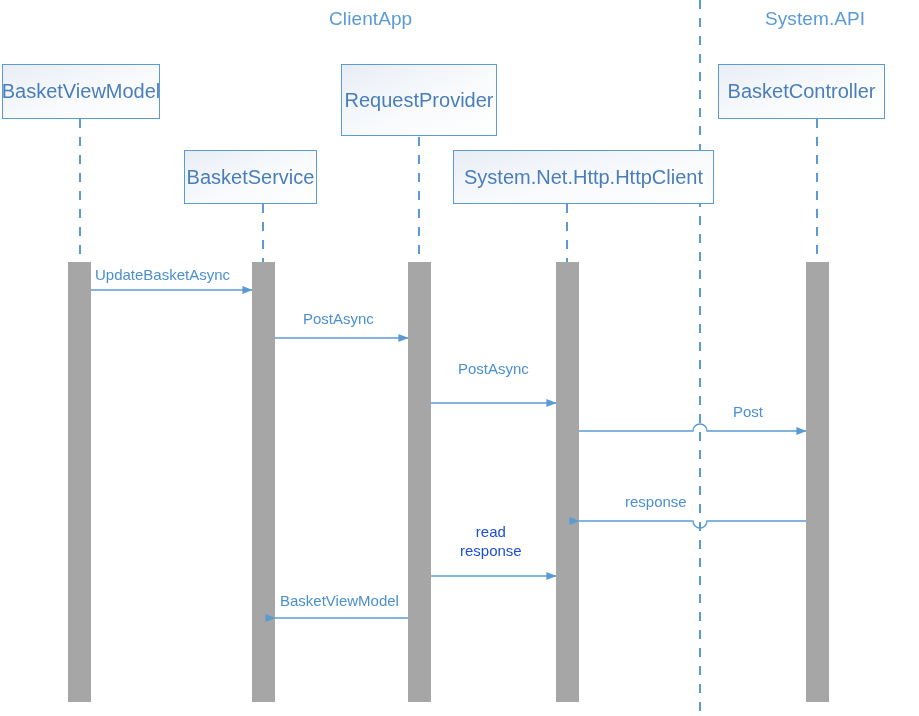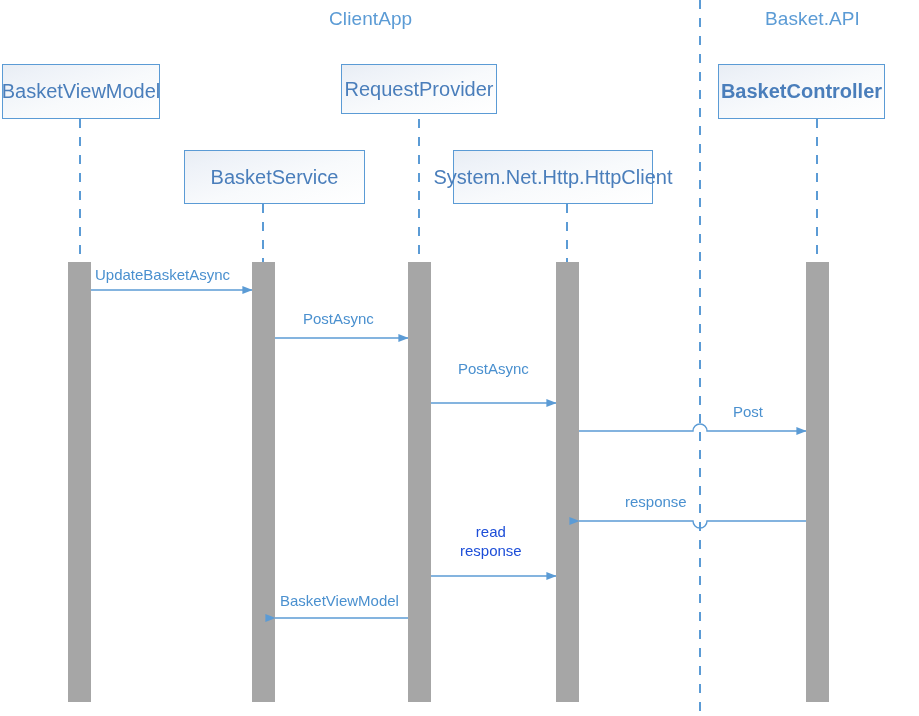--- a/index.html
+++ b/index.html
@@ -60,21 +60,21 @@
     line-height: 1.25;
   }
   .msg-label.center { text-align: center; }
 </style>
 </head>
 <body>
 
 <div id="diagram-root">
 
   <div class="group-title" id="gt0" style="left: 329px; top: 8px; color: rgb(91, 155, 213);">ClientApp</div>
-  <div class="group-title" id="gt1" style="left: 765px; top: 8px; color: rgb(91, 155, 213);">Basket.API</div>
+  <div class="group-title" id="gt1" style="left: 765px; top: 8px; color: rgb(91, 155, 213);">System.API</div>
 
   <svg class="layer" viewBox="0 0 919 716" xmlns="http://www.w3.org/2000/svg">
     <defs>
       <marker id="arrowRight" markerWidth="10" markerHeight="8" refX="9.6" refY="4" orient="auto" markerUnits="userSpaceOnUse">
         <path d="M0,0 L10,4 L0,8 Z" fill="#5B9BD5"></path>
       </marker>
       <marker id="arrowLeft" markerWidth="10" markerHeight="8" refX="0.4" refY="4" orient="auto" markerUnits="userSpaceOnUse">
         <path d="M10,0 L0,4 L10,8 Z" fill="#5B9BD5"></path>
       </marker>
       <linearGradient id="boxGrad" x1="0" y1="0" x2="1" y2="1">
@@ -108,30 +108,30 @@
         <path d="M806,521 L707,521 A7,7 0 0 1 693,521 L579,521" fill="none" stroke="#5B9BD5" stroke-width="1.4" marker-end="url(#arrowLeft)"></path>
         <path d="M431,576 L556,576" fill="none" stroke="#5B9BD5" stroke-width="1.4" marker-end="url(#arrowRight)"></path>
         <path d="M408,618 L275,618" fill="none" stroke="#5B9BD5" stroke-width="1.4" marker-end="url(#arrowLeft)"></path>
       </g>
   </svg>
 
   <div id="participant-boxes">
       <div class="participant-box" style="left: 2px; top: 64px; width: 158px; height: 55px;">
         <span class="participant-label" style="color: rgb(74, 126, 187);">BasketViewModel</span>
       </div>
-      <div class="participant-box" style="left: 184px; top: 150px; width: 181px; height: 54px;">
+      <div class="participant-box" style="left: 184px; top: 150px; width: 133px; height: 54px;">
         <span class="participant-label" style="color: rgb(74, 126, 187);">BasketService</span>
       </div>
-      <div class="participant-box" style="left: 341px; top: 64px; width: 156px; height: 50px;">
+      <div class="participant-box" style="left: 341px; top: 64px; width: 156px; height: 72px;">
         <span class="participant-label" style="color: rgb(74, 126, 187);">RequestProvider</span>
       </div>
-      <div class="participant-box" style="left: 453px; top: 150px; width: 200px; height: 54px;">
+      <div class="participant-box" style="left: 453px; top: 150px; width: 261px; height: 54px;">
         <span class="participant-label" style="color: rgb(74, 126, 187);">System.Net.Http.HttpClient</span>
       </div>
-      <div class="participant-box" style="left: 718px; top: 64px; width: 167px; height: 55px; font-weight: bold;">
+      <div class="participant-box" style="left: 718px; top: 64px; width: 167px; height: 55px;">
         <span class="participant-label" style="color: rgb(74, 126, 187);">BasketController</span>
       </div>
     </div>
 
   <div id="message-labels">
       <div class="msg-label" style="left: 95px; top: 266px; color: rgb(74, 144, 207);">UpdateBasketAsync</div>
       <div class="msg-label" style="left: 303px; top: 310px; color: rgb(74, 144, 207);">PostAsync</div>
       <div class="msg-label" style="left: 458px; top: 360px; color: rgb(74, 144, 207);">PostAsync</div>
       <div class="msg-label" style="left: 733px; top: 403px; color: rgb(74, 144, 207);">Post</div>
       <div class="msg-label" style="left: 625px; top: 493px; color: rgb(74, 144, 207);">response</div>

